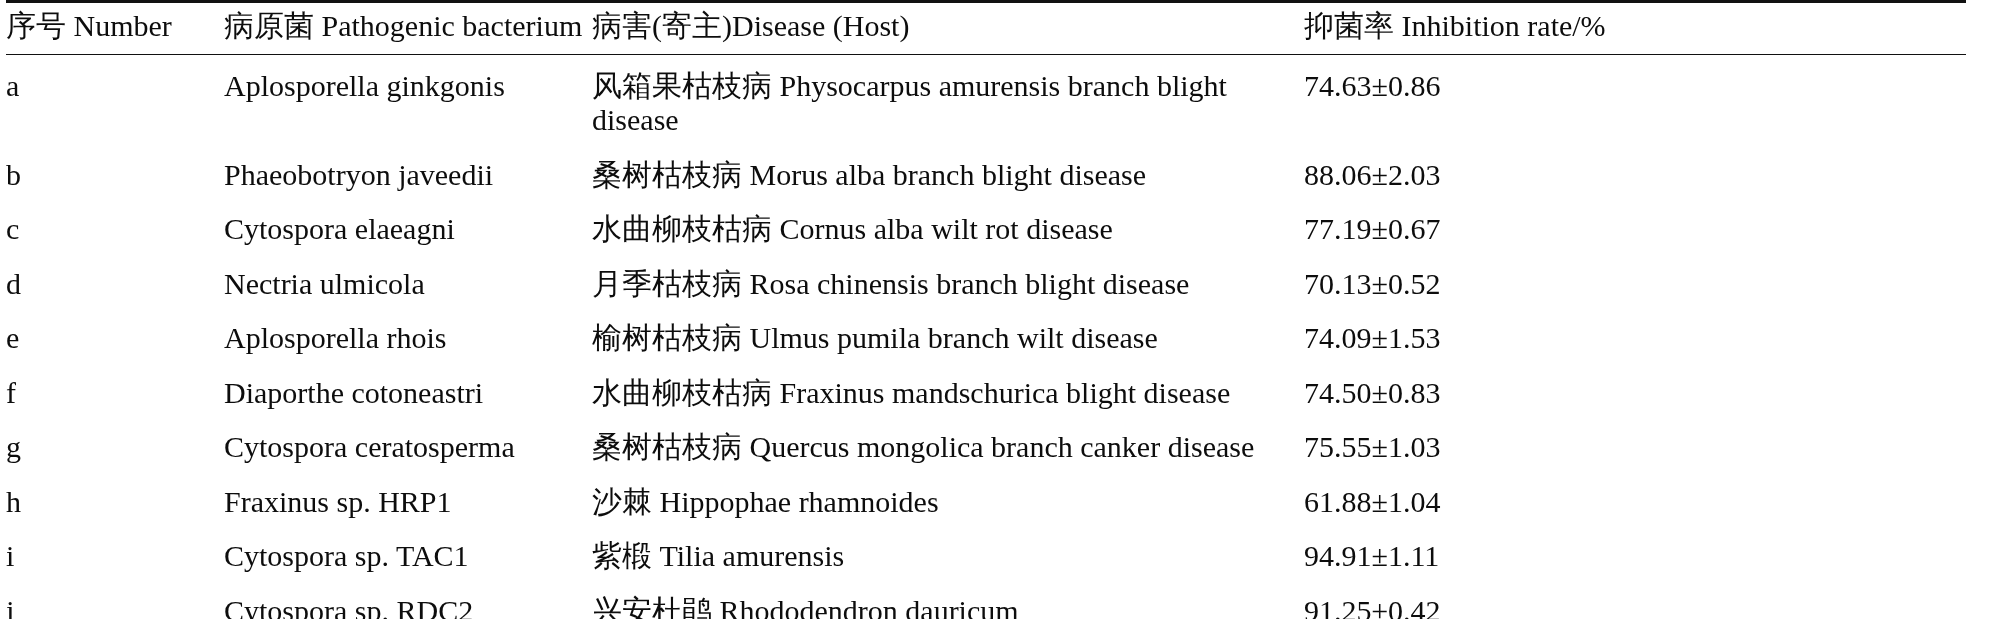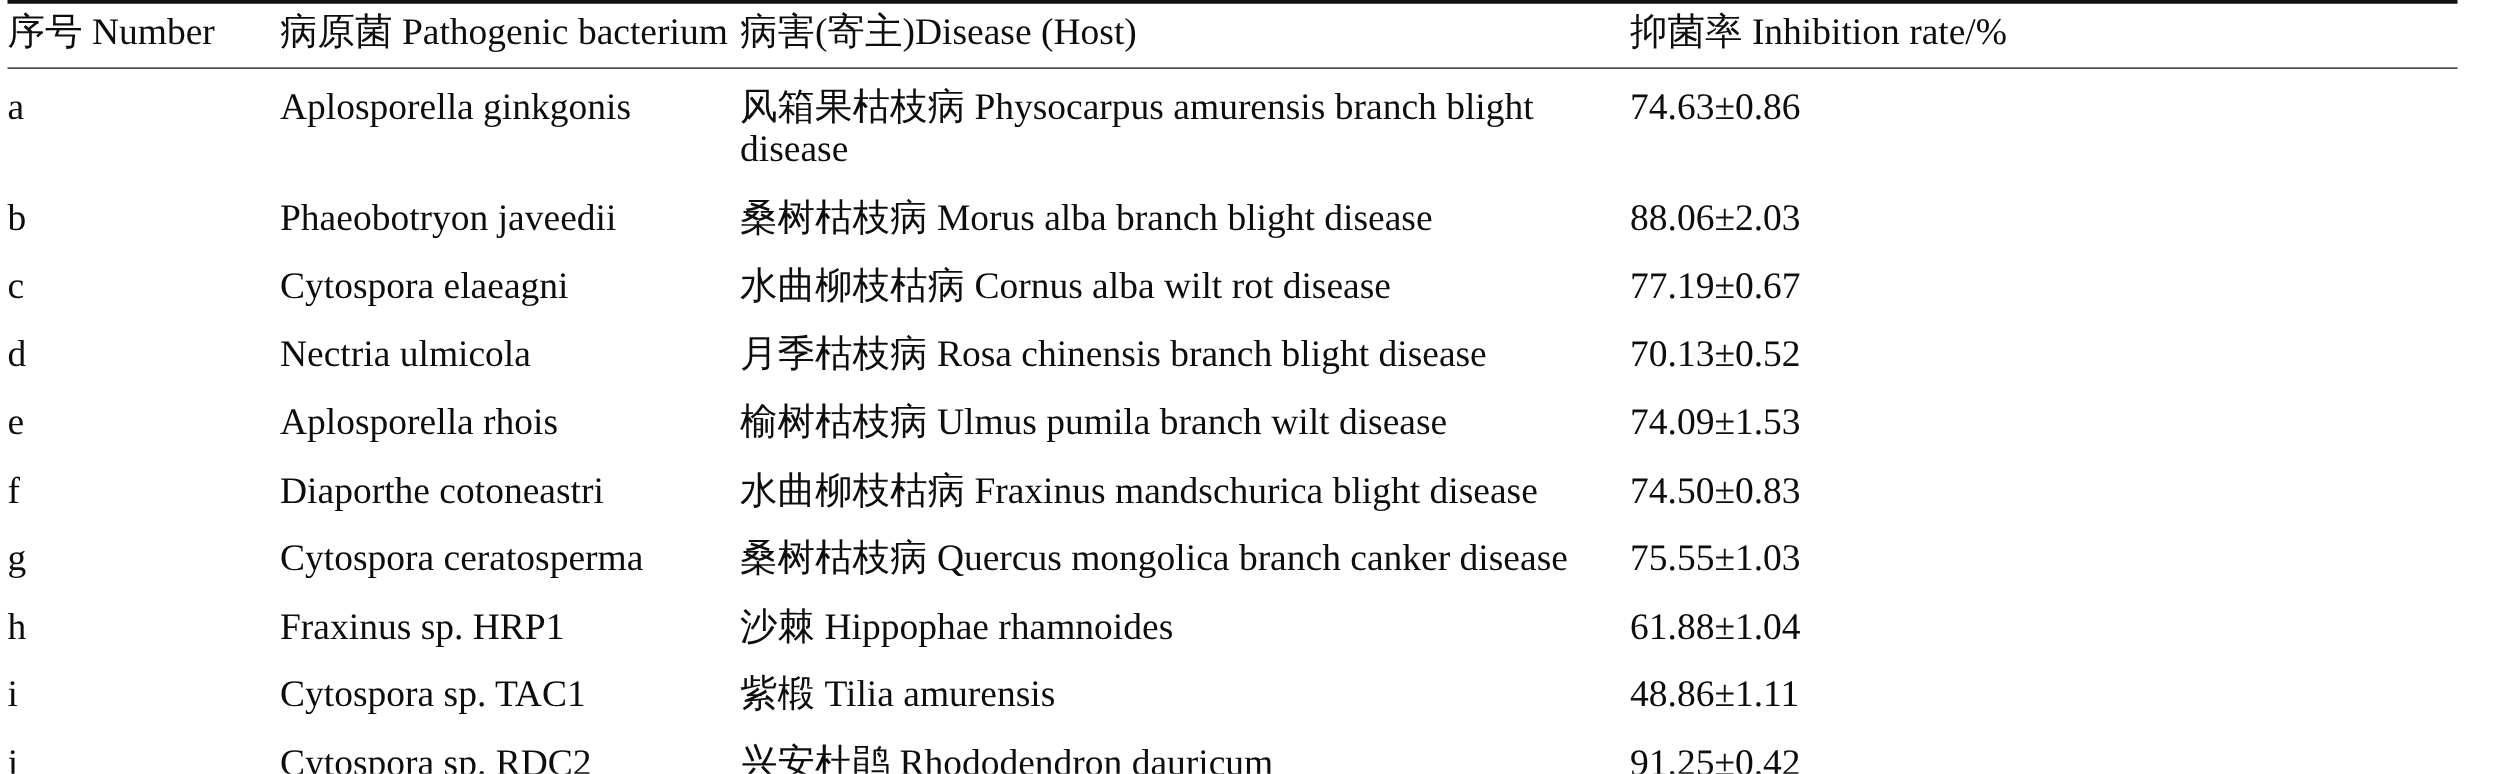--- a/index.html
+++ b/index.html
@@ -127,21 +127,21 @@
         <tr class="data-row">
           <td>h</td>
           <td><span class="sci">Fraxinus</span><span class="rm"> sp. HRP1</span></td>
           <td><span class="cjk">沙棘 </span><span class="sci">Hippophae rhamnoides</span><span class="rm"></span></td>
           <td>61.88±1.04</td>
         </tr>
         <tr class="data-row">
           <td>i</td>
           <td><span class="sci">Cytospora</span><span class="rm"> sp. TAC1</span></td>
           <td><span class="cjk">紫椴 </span><span class="sci">Tilia amurensis</span><span class="rm"></span></td>
-          <td>48.86±1.11</td>
+          <td>94.91±1.11</td>
         </tr>
         <tr class="data-row">
           <td>j</td>
           <td><span class="sci">Cytospora</span><span class="rm"> sp. RDC2</span></td>
           <td><span class="cjk">兴安杜鹃 </span><span class="sci">Rhododendron dauricum</span><span class="rm"></span></td>
           <td>91.25±0.42</td>
         </tr>
       </tbody>
   </table>
 </div>

